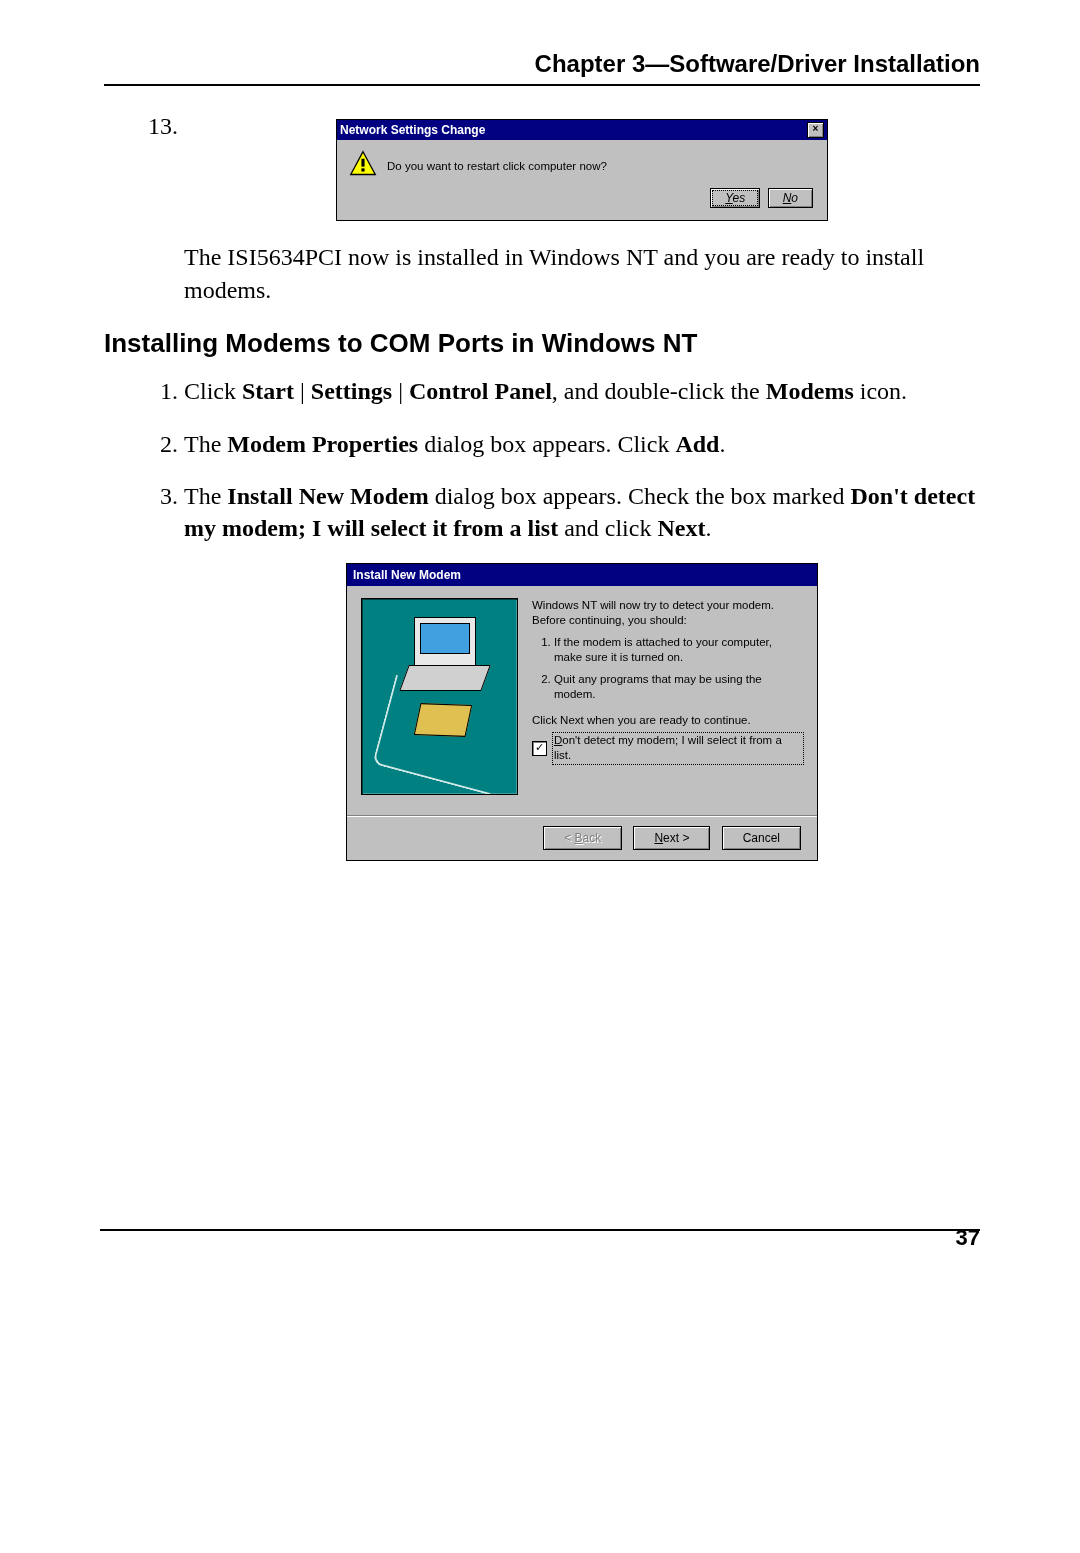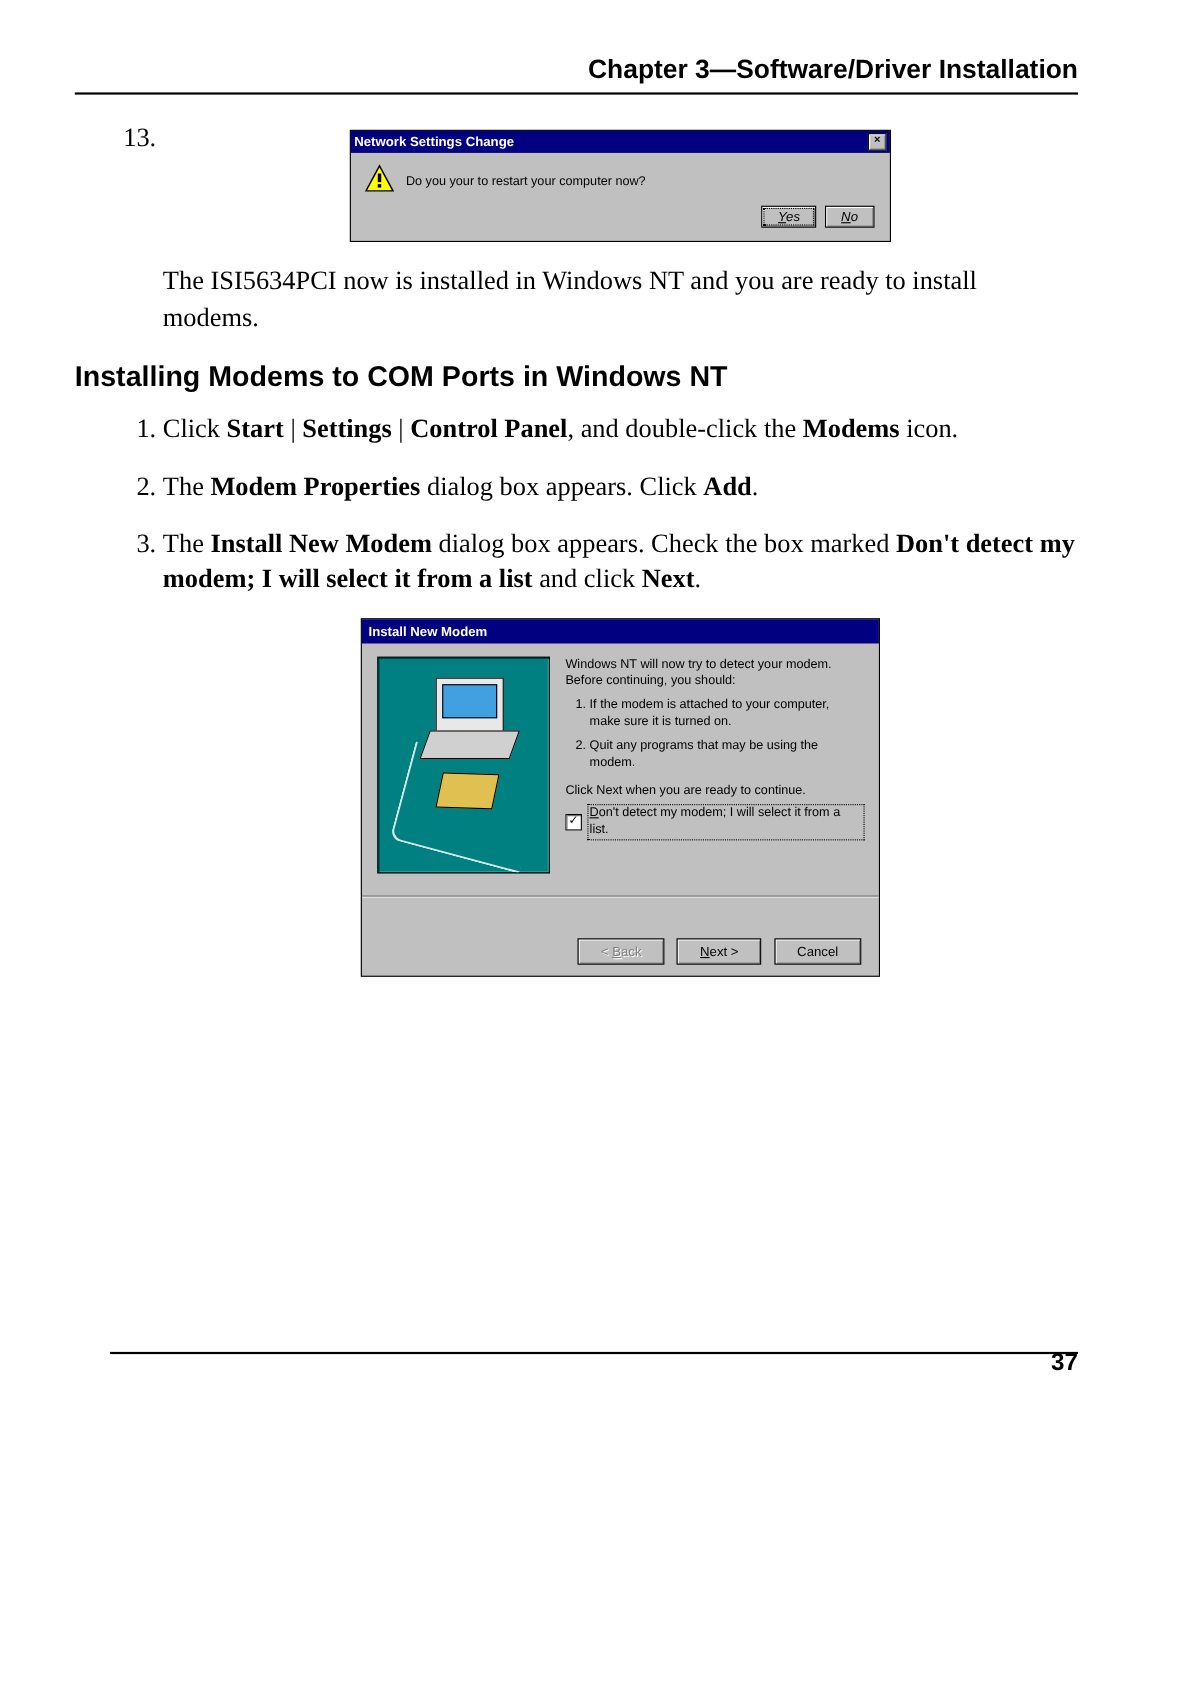--- a/index.html
+++ b/index.html
@@ -7,21 +7,21 @@
     padding: 0;
     background: #fff;
     font-family: "Times New Roman", Times, serif;
     color: #000;
   }
   .page {
     width: 1080px;
     height: 1301px;
     position: relative;
     box-sizing: border-box;
-    padding: 50px 100px 50px 68px;
+    padding: 50px 100px 50px 104px;
   }
   .chapter-header {
     text-align: right;
     font-family: Arial, Helvetica, sans-serif;
     font-weight: bold;
     font-size: 24px;
     border-bottom: 2px solid #000;
     padding-bottom: 6px;
     margin-bottom: 24px;
   }
@@ -229,21 +229,20 @@
   }
   .inm-footer {
     border-top: 1px solid #808080;
     box-shadow: inset 0 1px #fff;
     padding: 10px 14px;
     text-align: right;
   }
   .inm-footer .win-btn {
     padding: 3px 20px;
     margin-left: 6px;
-    margin-top: 28px;
   }
   .btn-disabled {
     color: #808080;
     text-shadow: 1px 1px #fff;
   }
 </style>
 </head>
 <body>
 
 <div class="page">
@@ -260,21 +259,21 @@
         </div>
         <div class="nsc-body">
           <div class="nsc-row">
             <svg class="warn-icon" viewBox="0 0 32 32">
               <polygon points="16,2 30,28 2,28" fill="#ffff00" stroke="#000" stroke-width="1.5"></polygon>
               <rect x="14.2" y="10" width="3.6" height="9" fill="#000"></rect>
               <rect x="14.2" y="21" width="3.6" height="3.6" fill="#000"></rect>
             </svg>
             <div class="nsc-text">
               <div style="height:8px"></div>
-              <div>Do you your to restart your computer now?</div>
+              <div>Do you want to restart click computer now?</div>
             </div>
           </div>
           <div class="nsc-buttons">
             <span class="win-btn default"><span class="underline-letter">Y</span><span>es</span></span>
             <span class="win-btn"><span class="underline-letter">N</span><span>o</span></span>
           </div>
         </div>
       </div>
 
       <div class="body-text" style="margin-top:14px;">The ISI5634PCI now is installed in Windows NT and you are ready to install modems.</div>

